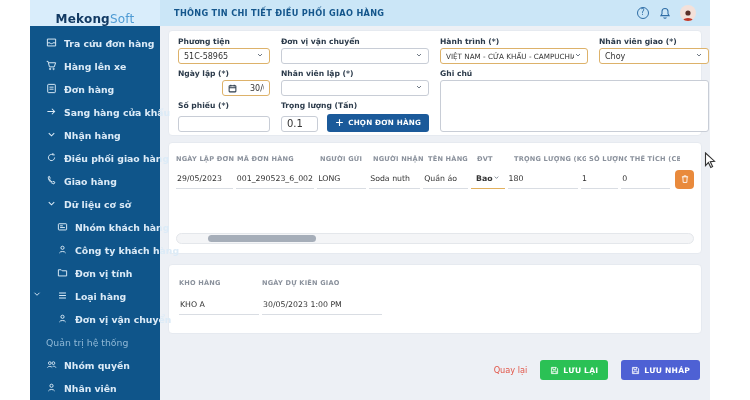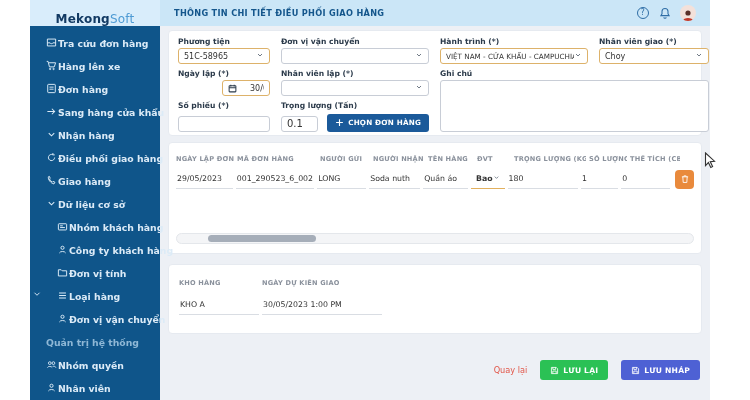--- a/index.html
+++ b/index.html
@@ -12,23 +12,23 @@
   .logo b { color:#123a63; font-weight:bold; }
   .logo span.light { color:#4e9bd4; font-weight:normal; }
   .hdr-title { flex:1; padding-left:14px; font-size:8.2px; font-weight:bold; color:#14568c; letter-spacing:.3px; }
   .hdr-right { display:flex; align-items:center; gap:9px; padding-right:14px; }
   .hicon { width:13px; height:13px; color:#2f6ea6; display:flex; align-items:center; justify-content:center; cursor:pointer; }
   .help-circle { width:12px; height:12px; border:1px solid #2f6ea6; border-radius:50%; font-size:8px; line-height:10px; text-align:center; color:#2f6ea6; }
   .avatar { width:16px; height:16px; border-radius:50%; background:#f3e1da; display:flex; align-items:flex-end; justify-content:center; overflow:hidden; }
 
   
   .sidebar { position:absolute; top:26px; left:0; width:130px; bottom:0; background:#0f558a; padding-top:6px; z-index:2; }
-  .sb-item { height:23px; display:flex; align-items:center; gap:1px; padding-left:16px; color:#dcebf7; font-size:9.3px; font-weight:600; cursor:pointer; white-space:nowrap; }
+  .sb-item { height:23px; display:flex; align-items:center; gap:7px; padding-left:16px; color:#dcebf7; font-size:9.3px; font-weight:600; cursor:pointer; white-space:nowrap; }
   .sb-item.indent { padding-left:27px; }
-  .sb-item.section { color:#8fb8d6; font-weight:700; cursor:default;text-align:right; }
+  .sb-item.section { color:#8fb8d6; font-weight:400; cursor:default;text-align:right; }
   .sb-item svg { flex:0 0 auto; }
   .stray-chev { position:absolute; left:2px; top:258px; color:#dcebf7; }
 
   
   .main { position:absolute; top:26px; left:130px; right:0; bottom:0; background:#edf0f5; padding:4px 8px 0; }
   .card { background:#fff; border:1px solid #e6eaf0; border-radius:4px; }
 
   
   .form-card { height:106px; padding:6px 9px; display:grid; grid-template-columns:92px 148px 148px 110px; column-gap:11px; row-gap:5px; }
   .field label { display:block; font-size:7.6px; font-weight:bold; color:#2b3a4a; margin-bottom:2px; white-space:nowrap; }

